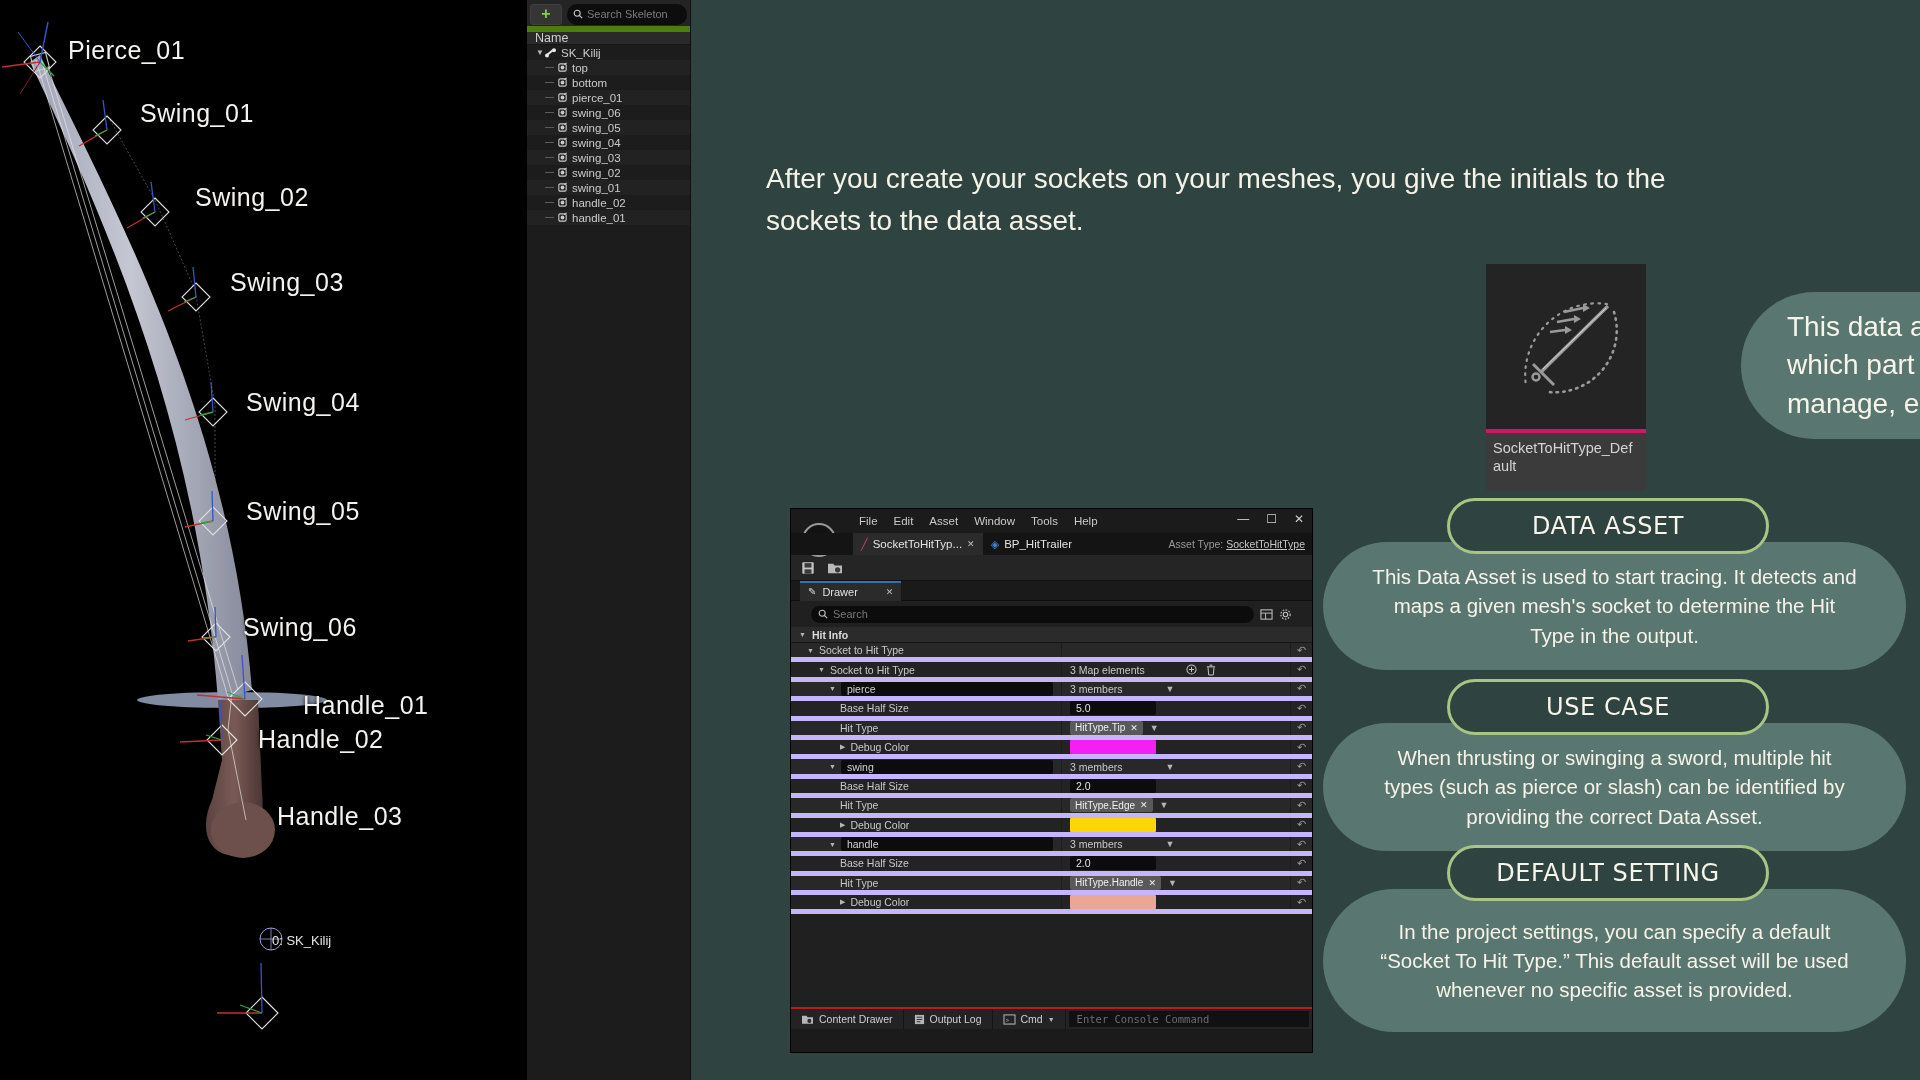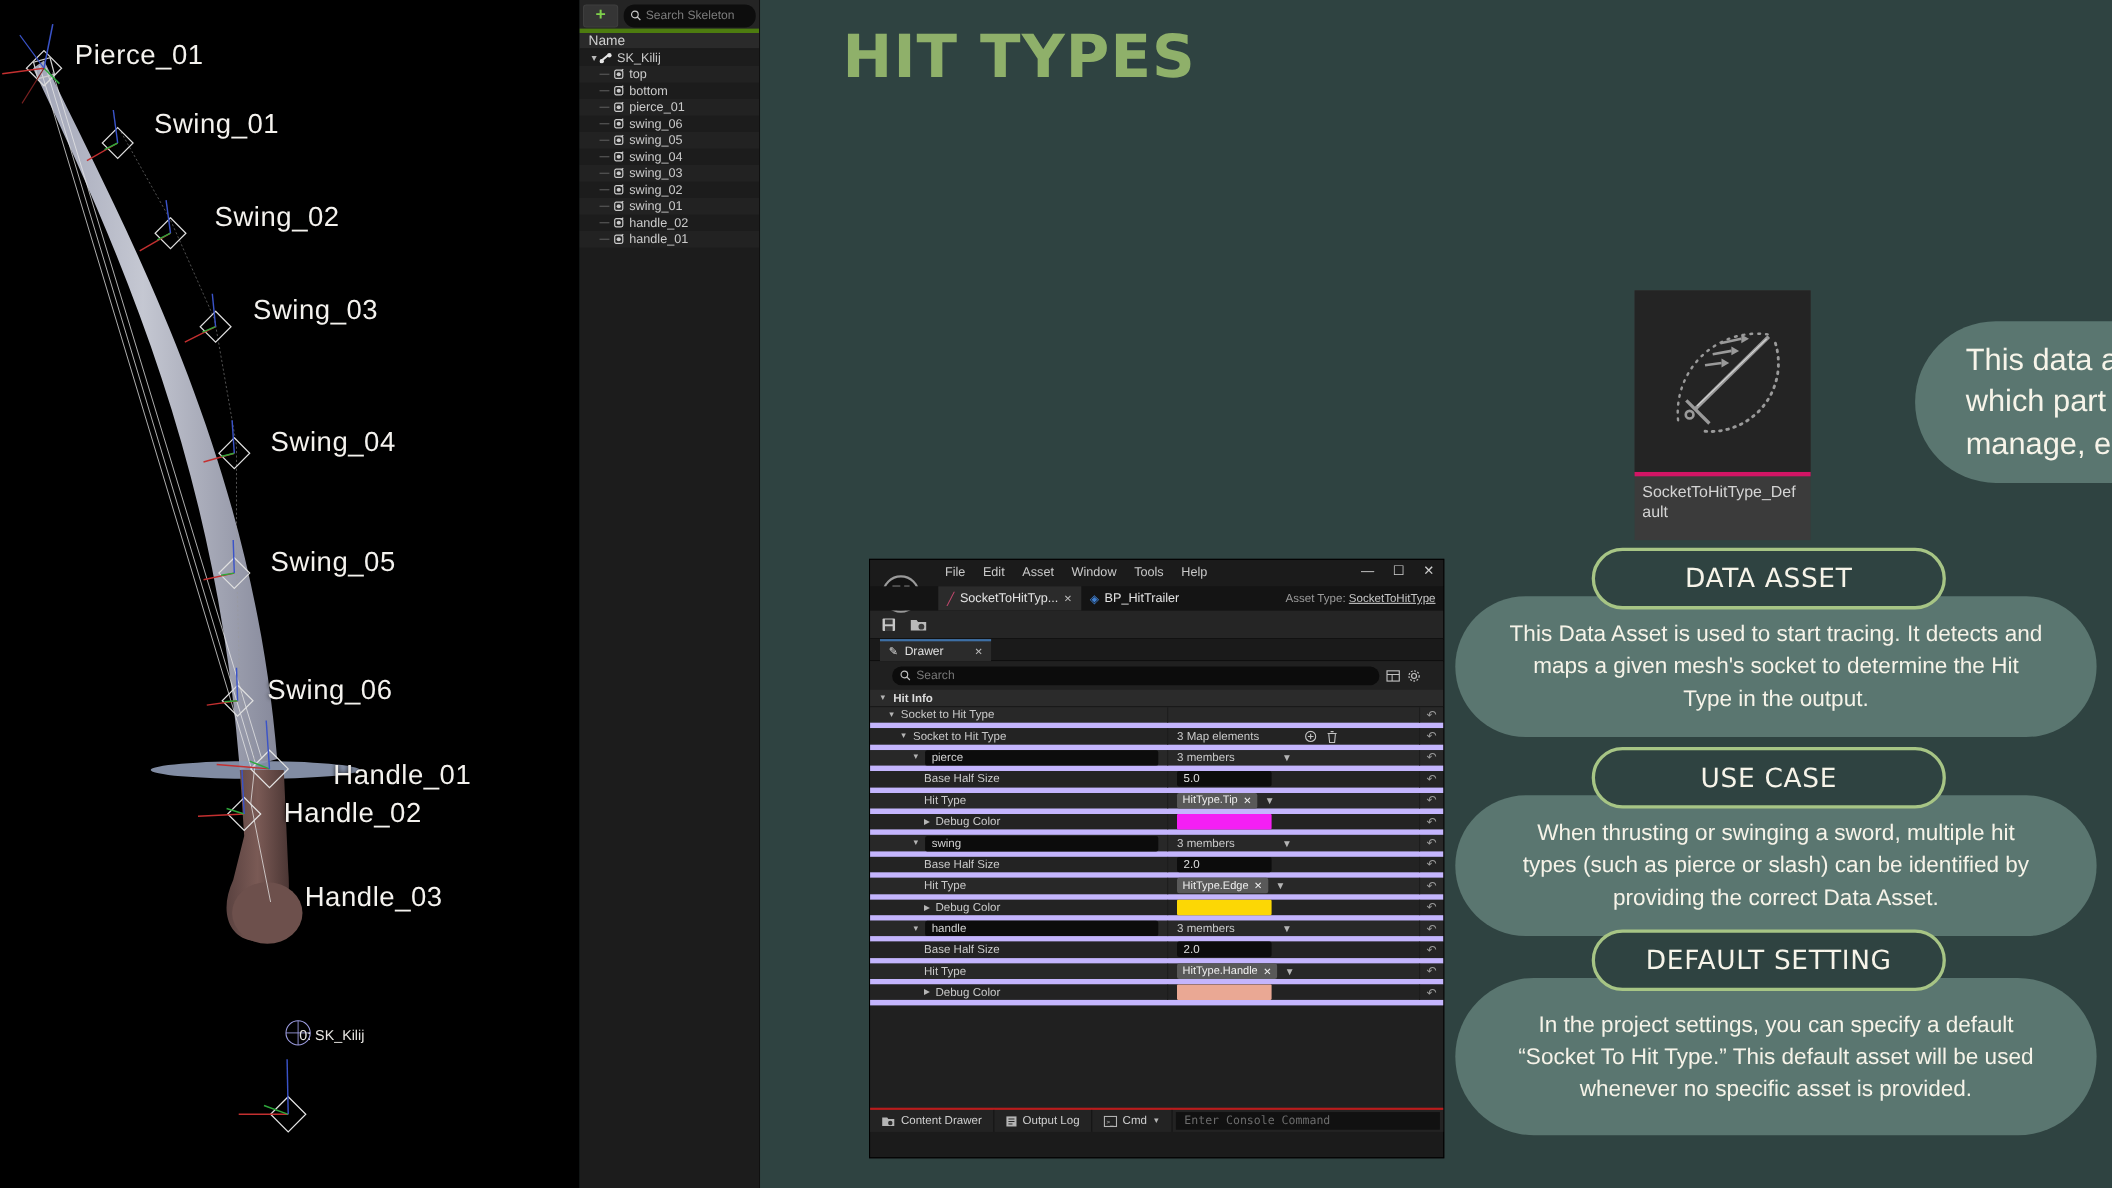--- a/index.html
+++ b/index.html
@@ -53,21 +53,21 @@
     width: 32px; height: 21px; background: #353535; border: 1px solid #3e3e3e;
     border-radius: 3px; color: #7fd14b; font-size: 16px; line-height: 18px;
     text-align: center; font-weight: bold;
   }
   .tree-search {
     flex: 1; height: 21px; background: #0d0d0d; border-radius: 10px;
     display: flex; align-items: center; gap: 4px; padding: 0 6px;
     color: #7c7c7c; font-size: 11px; overflow: hidden; white-space: nowrap;
   }
   .tree-header {
-    height: 19px; background: #2a2a2a; border-top: 4px solid #4d7c0f;
+    height: 19px; background: #2a2a2a; border-top: 6px solid #4d7c0f;
     border-bottom: 1px solid #151515;
     display: flex; align-items: center; padding-left: 8px;
     color: #cfcfcf; font-size: 12.5px;
   }
   .tree-row {
     height: 15px; display: flex; align-items: center;
     padding-left: 8px; font-size: 11.5px; color: #cbcbcb;
     position: relative;
   }
   .tree-row.alt { background: #222222; }
@@ -536,22 +536,22 @@
               <circle cx="6" cy="6" r="2.1" fill="#c9c9c9"></circle>
               <line x1="8" y1="3" x2="10.5" y2="1" stroke="#c9c9c9" stroke-width="1.1"></line>
             </svg></span>
           <span>handle_01</span>
         </div>
       </div>
   </div>
 
   <div class="slide">
     <div class="title">
-      <div>HIT TYPES</div>
     </div>
+    <div class="subtitle">After you create your sockets on your meshes, you give the initials to the sockets to the data asset.</div>
 
     <div class="asset-card">
       <div class="asset-thumb">
         <svg width="160" height="165" viewBox="0 0 160 165">
           <g stroke="#9a9a9a" fill="none">
             <line x1="55" y1="108" x2="122" y2="42" stroke-width="3.4"></line>
             <line x1="57" y1="105" x2="120" y2="44" stroke-width="1" stroke="#d5d5d5"></line>
             <line x1="47" y1="100" x2="68" y2="121" stroke-width="3"></line>
             <circle cx="50" cy="113" r="3.5" stroke-width="2.4"></circle>
             <path d="M 128 48 A 62 62 0 0 1 63 128" stroke-width="2.6" stroke-dasharray="1.6,5" stroke-linecap="round"></path>

